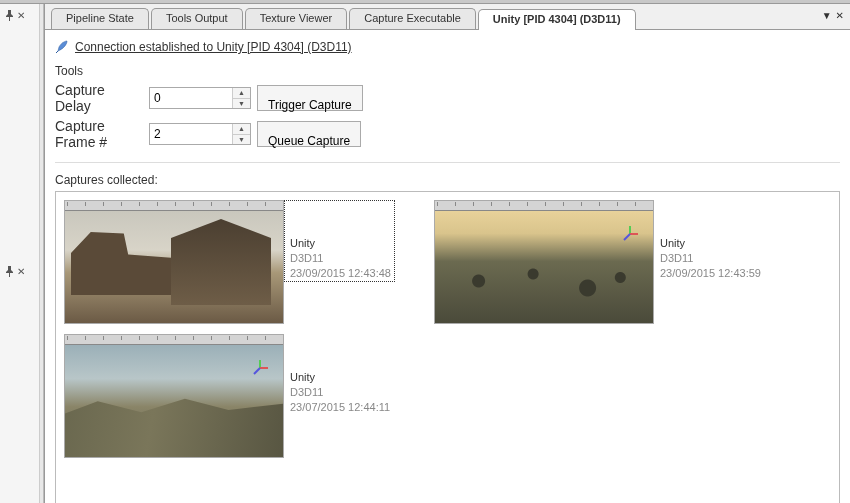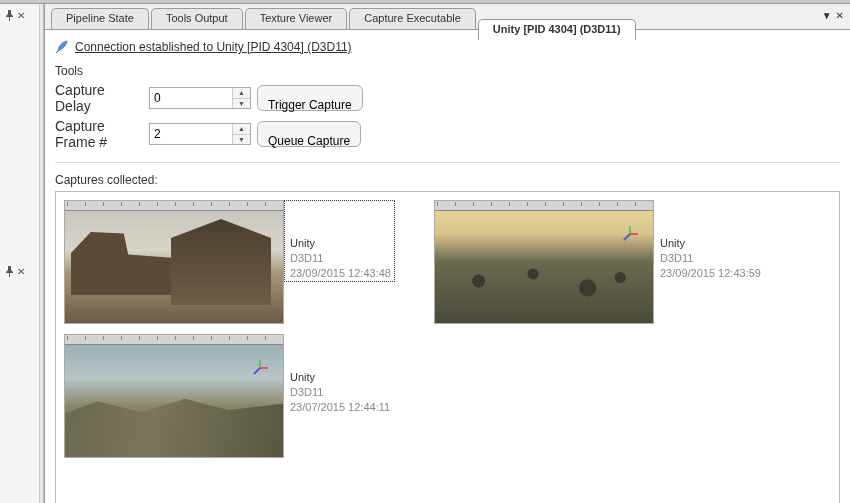--- a/index.html
+++ b/index.html
@@ -71,21 +71,21 @@
     background: #e8e8e8;
     margin-right: 2px;
     border-radius: 5px 5px 0 0;
     font-size: 11px;
     color: #333;
     cursor: pointer;
   }
   .tab.active {
     background: #fff;
     position: relative;
-    top: 11px;
+    top: 1px;
     font-weight: bold;
   }
   .tab-right {
     position: absolute;
     right: 6px;
     top: 6px;
     display: flex;
     gap: 4px;
   }
   .tab-right span { cursor: pointer; font-size: 10px; color: #333; }
@@ -150,21 +150,21 @@
     cursor: pointer;
     background: #f4f4f4;
   }
   .spinner .arrows div:first-child { border-bottom: 1px solid #ccc; }
   .btn {
     border: 1px solid #aaa;
     background: #f5f5f5;
     padding: 12px 10px;
     font-size: 12px;
     cursor: pointer;
-    border-radius: 6px;
+    border-radius: 0;
     min-width: 82px;
     text-align: center;
     height: 20px;
   }
   .divider {
     border-top: 1px solid #ddd;
     margin: 10px 0;
   }
   .captures-header {
     font-size: 12px;

